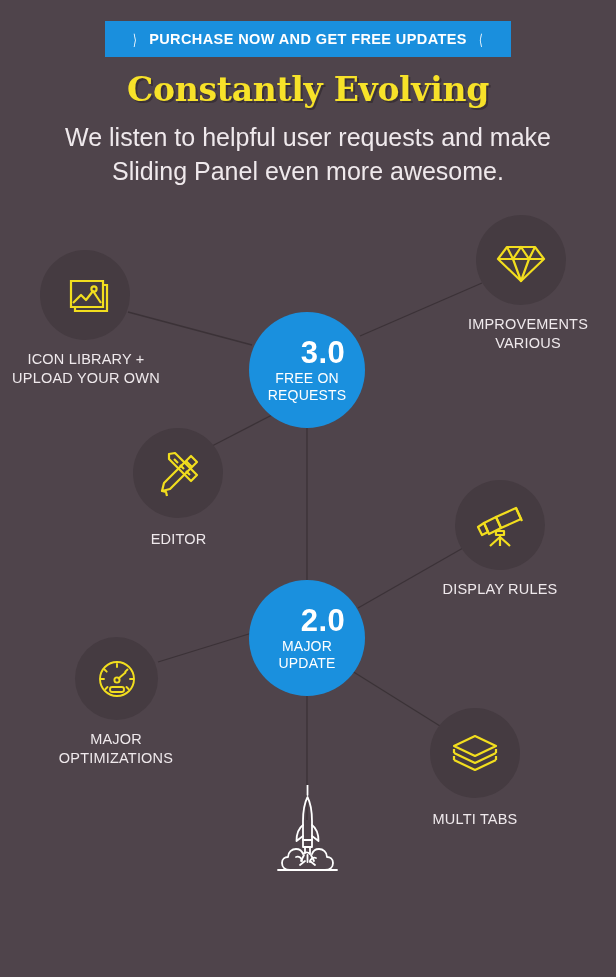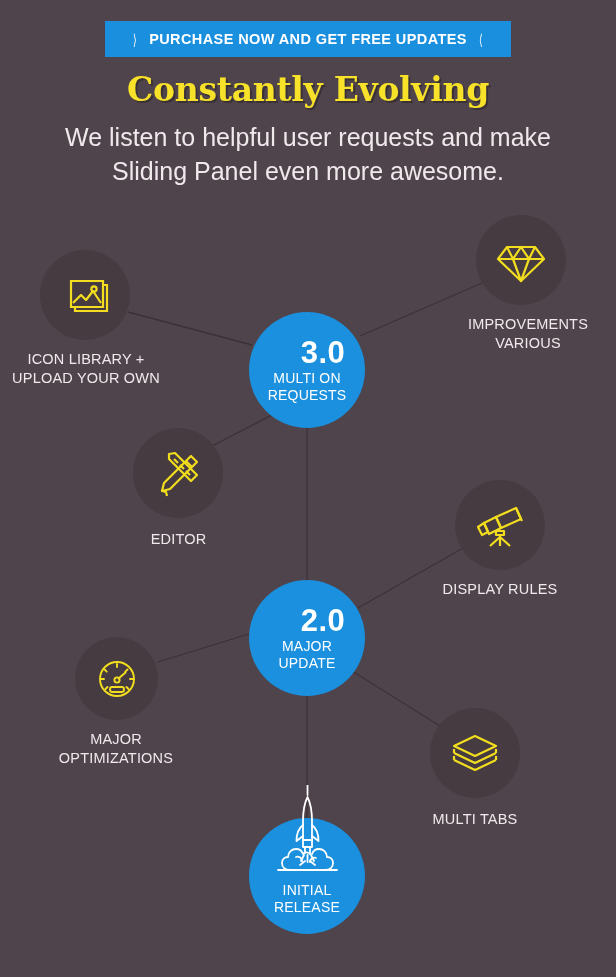--- a/index.html
+++ b/index.html
@@ -213,21 +213,21 @@
         </svg>
       </span>
     </div>
     <div class="feat-label" style="left:440px; top:315px; width:176px;">
       <div>IMPROVEMENTS</div>
       <div>VARIOUS</div>
     </div>
 
     <div class="ver-circle" style="left:249px; top:312px; width:116px; height:116px;">
       <div class="ver-num">3.0</div>
-      <div class="ver-desc">MULTI ON</div>
+      <div class="ver-desc">FREE ON</div>
       <div class="ver-desc">REQUESTS</div>
     </div>
 
     <div class="icon-circle" style="left:133px; top:428px; width:90px; height:90px;">
       <span class="ico">
         <svg width="50" height="50" viewBox="0 0 50 50" fill="none" stroke="#f2de1e" stroke-width="2.2" stroke-linejoin="round">
           <path d="M16 6 l6 -1 22 22 -6 6 -22 -22 z"></path>
           <path d="M21 11 l4 4 M27 17 l4 4 M33 23 l4 4"></path>
           <path d="M38 8 l6 6 -27 27 -8 2 2 -8 z"></path>
           <path d="M9 43 l4 1 1 4"></path>
@@ -285,24 +285,20 @@
           <path d="M3 22 v-4 M45 22 v-4"></path>
           <path d="M3 29 L24 39 L45 29"></path>
           <path d="M3 29 v-4 M45 29 v-4"></path>
         </svg>
       </span>
     </div>
     <div class="feat-label" style="left:380px; top:810px; width:190px;">
       <div>MULTI TABS</div>
     </div>
 
-    <div class="initial-circle" style="left:249px; top:818px; width:116px; height:116px;">
-      <div class="ver-desc">INITIAL</div>
-      <div class="ver-desc">RELEASE</div>
-    </div>
 
     <div class="rocket-wrap">
       <svg width="75" height="110" viewBox="0 0 75 110" fill="none" stroke="#ffffff" stroke-width="1.8" stroke-linejoin="round" stroke-linecap="round">
         <path d="M37.5 0 v10"></path>
         <path d="M37.5 12 c-3 6 -4.5 14 -4.5 24 v26 h9 v-26 c0 -10 -1.5 -18 -4.5 -24 z"></path>
         <path d="M33 40 c-4 3 -6.5 9 -6.5 16 l6.5 -5"></path>
         <path d="M42 40 c4 3 6.5 9 6.5 16 l-6.5 -5"></path>
         <path d="M33 55 h9"></path>
         <path d="M35 62 v6 M40 62 v6"></path>
         <path d="M34 70 l-3 6 M41 70 l3 6 M37.5 70 v7"></path>

